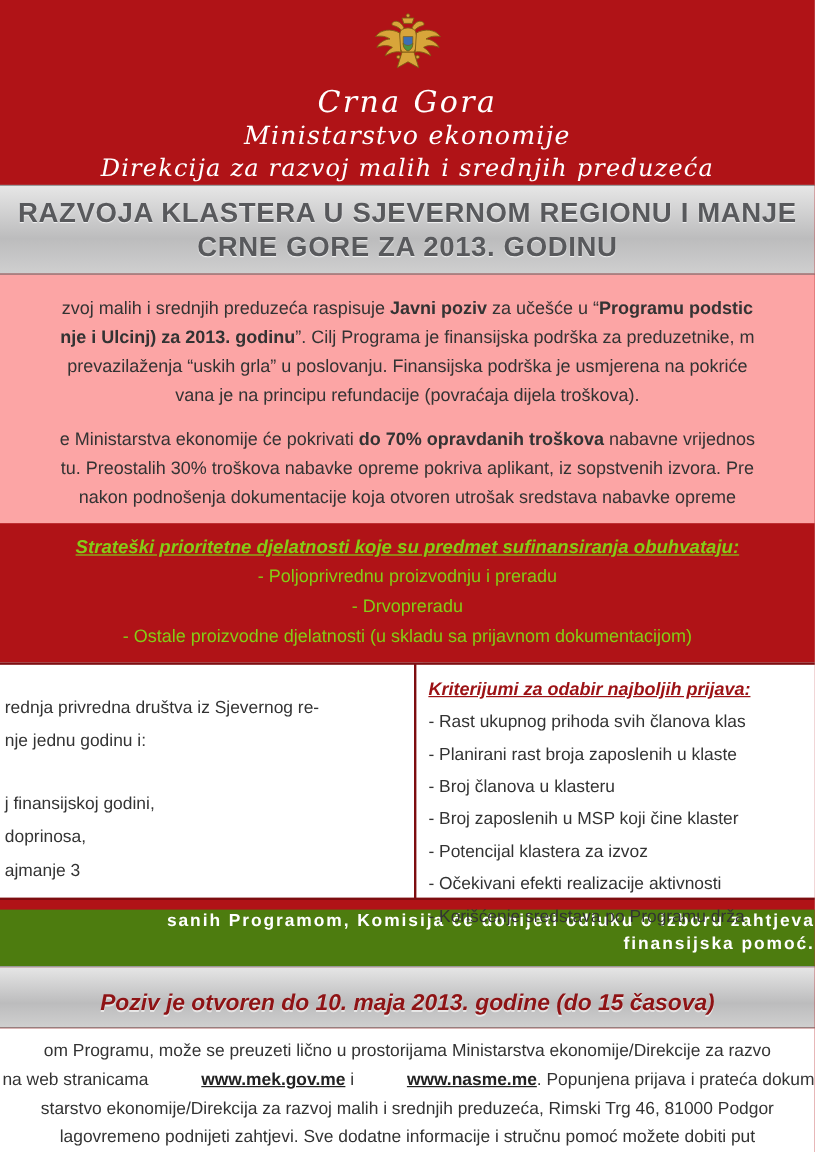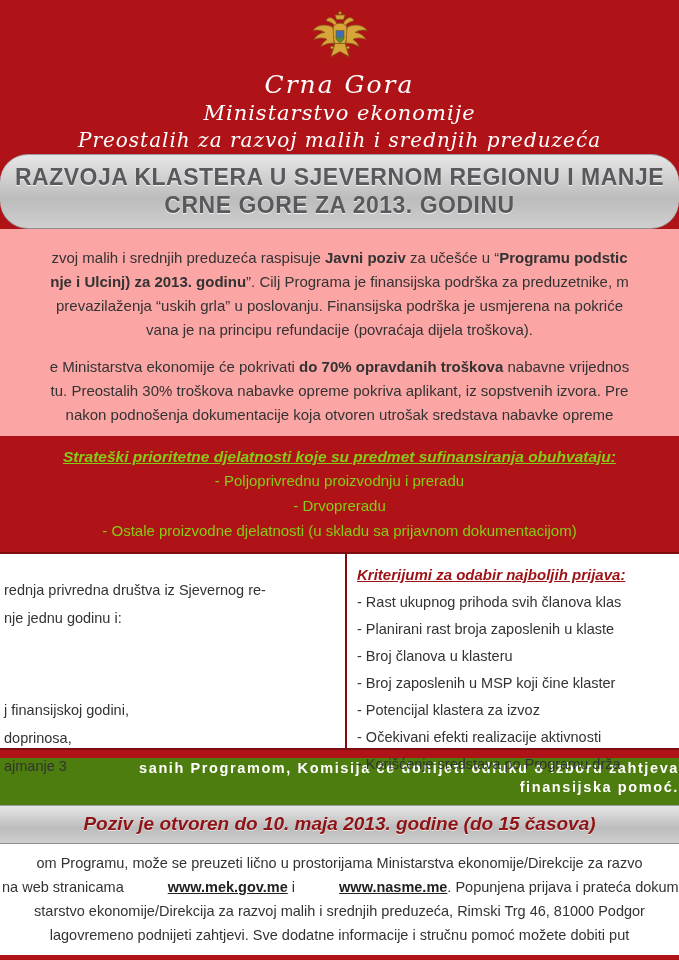--- a/index.html
+++ b/index.html
@@ -20,21 +20,21 @@
   .script-1 { font-size: 25px; line-height: 30px; letter-spacing: 2px; margin-top: 2px; }
   .script-2 { font-size: 21px; line-height: 26px; letter-spacing: 1px; }
   .script-3 { font-size: 20px; line-height: 28px; letter-spacing: 1px; }
 
   
   .gray-banner {
     background: linear-gradient(180deg, #e6e6e6 0%, #bcbcbd 60%, #cfcfcf 100%);
     border-top: 1px solid #9a9a9a; border-bottom: 1px solid #8f8f8f;
     text-align: center;
   }
-  .title-banner { padding: 8px 0 9px; border-radius: 28px; }
+  .title-banner { padding: 8px 0 9px; }
   .title-banner .t {
     font-size: 23px; line-height: 28px; font-weight: bold;
     color: #58595c; letter-spacing: 0.5px;
     text-shadow: 0 1px 1px rgba(255,255,255,0.85);
     white-space: nowrap;
   }
 
   
   .white-body { background: #fca5a5; padding: 17px 4px 9px; }
   .bline {
@@ -56,39 +56,39 @@
   .boxes { position: relative; height: 210px; }
   .box {
     position: absolute; top: 4px; bottom: 8px;
     background: #ffffff; border: 2px solid #7d0d10;
   }
   .box-left { left: -6px; width: 338px; padding: 22px 8px 8px 8px; }
   .box-right { left: 345px; right: -20px; padding: 9px 10px 8px 10px; }
   .lbx-line {
     font-size: 14.5px; line-height: 28px; color: #333333; white-space: nowrap;
   }
-  .lbx-gap { margin-top: 64px; }
+  .lbx-gap { margin-top: 24px; }
   .rbx-heading {
     font-size: 15px; line-height: 24px; font-weight: bold; font-style: italic;
     text-decoration: underline; color: #9c1215; margin-bottom: 2px; white-space: nowrap;
   }
   .rbx-item { font-size: 14.5px; line-height: 27px; color: #333333; white-space: nowrap; }
 
   
   .dark-band {
     background: #4d7c0f; text-align: right; color: #ffffff;
     padding: 1px 0 8px;
   }
   .dark-band .dline {
     font-size: 14.5px; line-height: 19px; font-weight: bold;
     letter-spacing: 1.6px; white-space: nowrap;
   }
 
   
-  .deadline-banner { padding: 5px 0 6px; }
+  .deadline-banner { padding: 18px 0 6px; }
   .deadline-banner .t {
     font-size: 19px; line-height: 26px; font-weight: bold; font-style: italic;
     color: #8e1315; white-space: nowrap;
     text-shadow: 0 1px 0 rgba(255,255,255,0.6);
   }
 
   
   .footer { background: #ffffff; padding: 7px 2px 0; height: 104px; }
   .fline {
     white-space: nowrap; text-align: center;
@@ -115,21 +115,21 @@
         <circle cx="44" cy="75" r="3"></circle>
         <circle cx="76" cy="75" r="3"></circle>
       </g>
       <g stroke="#7e5c14" stroke-width="1.2">
         <path d="M52 41 h16 v12 c0 7 -4 10 -8 12 c-4 -2 -8 -5 -8 -12 Z" fill="#3b6fb5"></path>
         <path d="M52 53 c0 7 4 10 8 12 c4 -2 8 -5 8 -12 l0 -1 c-5 5 -11 5 -16 0 Z" fill="#4a9440"></path>
       </g>
     </svg>
     <div class="script-line script-1">Crna Gora</div>
     <div class="script-line script-2">Ministarstvo ekonomije</div>
-    <div class="script-line script-3">Preostalih za razvoj malih i srednjih preduzeća</div>
+    <div class="script-line script-3">Direkcija za razvoj malih i srednjih preduzeća</div>
   </div>
 
   <div class="gray-banner title-banner">
     <div class="t">RAZVOJA KLASTERA U SJEVERNOM REGIONU I MANJE</div>
     <div class="t">CRNE GORE ZA 2013. GODINU</div>
   </div>
 
   <div class="white-body">
     <div>
       <div class="bline"><span>zvoj malih i srednjih preduzeća raspisuje </span><span class="b">Javni poziv</span><span> za učešće u “</span><span class="b">Programu podstic</span></div>

